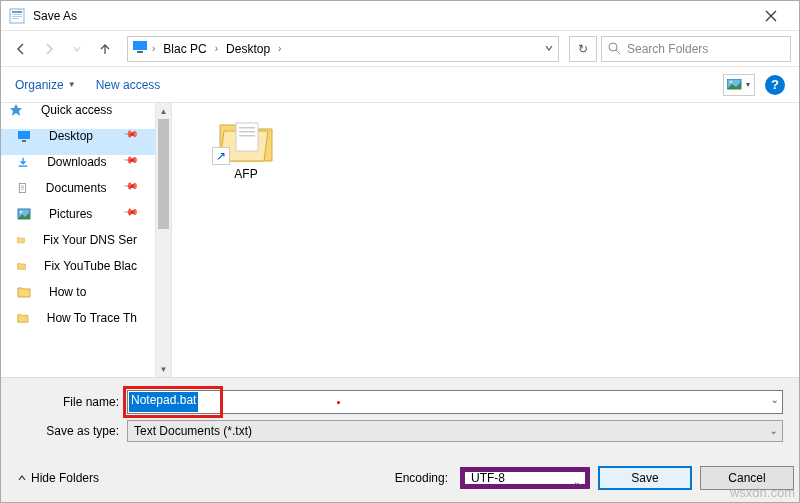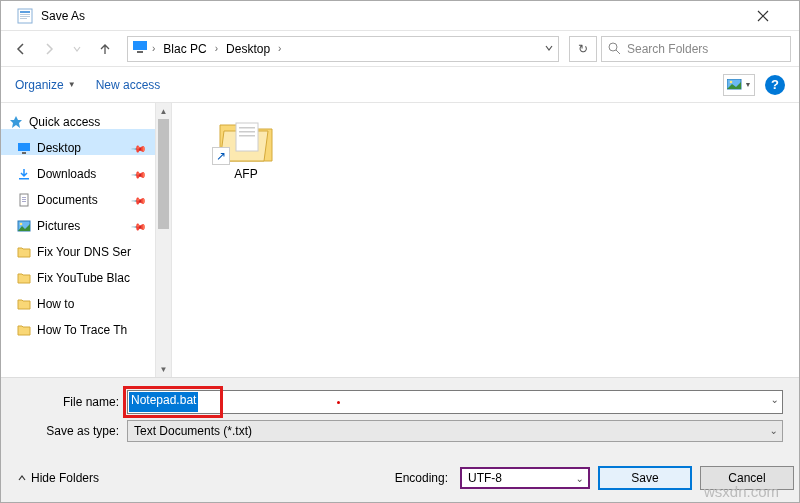--- a/index.html
+++ b/index.html
@@ -1,18 +1,18 @@
 <!DOCTYPE html>
 <html><head>
   <meta charset="utf-8">
   <style>
     * { box-sizing: border-box; font-family: "Segoe UI", sans-serif; font-size: 12px; }
     body { margin: 0; padding: 0; }
     .window { width: 800px; height: 503px; border: 1px solid #aaa; display: flex; flex-direction: column; background: #fff; position: relative; }
-    .titlebar { height: 30px; display: flex; align-items: center; padding: 0 16px; border-bottom: 1px solid #e5e5e5; }
+    .titlebar { height: 30px; display: flex; align-items: center; padding: 0 8px; border-bottom: 1px solid #e5e5e5; }
     .titlebar-icon { width: 16px; height: 16px; margin-right: 8px; }
     .titlebar-title { flex: 1; }
     .close-btn { width: 40px; height: 28px; display:flex; align-items:center; justify-content:center; font-size:14px; cursor:pointer; }
     .navbar { height: 36px; display: flex; align-items: center; padding: 0 8px; gap: 4px; border-bottom: 1px solid #e5e5e5; }
     .nav-arrow { width: 24px; height: 24px; display:flex; align-items:center; justify-content:center; color:#666; }
     .nav-arrow.disabled { color:#ccc; }
     .addressbar { flex: 1; height: 26px; border: 1px solid #ccc; display:flex; align-items:center; padding:0 4px; gap:4px; margin: 0 6px; }
     .addressbar .crumb { padding: 2px 4px; }
     .addressbar .sep { color:#666; font-size:10px; }
     .refresh-btn { width:28px; height:26px; border:1px solid #ccc; display:flex; align-items:center; justify-content:center; }
@@ -22,46 +22,46 @@
     .newfolder { color:#1a5fb4; cursor:pointer; }
     .tool-right { margin-left:auto; display:flex; align-items:center; gap:10px; }
     .view-btn { width:32px; height:22px; border:1px solid #ccc; display:flex; align-items:center; justify-content:center; }
     .help-btn { width:20px; height:20px; border-radius:50%; background:#0078d7; color:#fff; display:flex; align-items:center; justify-content:center; font-weight:bold; font-size:13px; }
     .body { flex:1; display:flex; overflow:hidden; }
     .sidebar { width: 155px; border-right: 1px solid #e5e5e5; background:#fff; overflow:hidden; }
     .scrollbar { width:16px; background:#f0f0f0; position:relative; border-right:1px solid #e5e5e5; }
     .scroll-up, .scroll-down { height:16px; display:flex; align-items:center; justify-content:center; color:#666; font-size:8px; }
     .scroll-down { position:absolute; bottom:0; width:100%; }
     .scroll-thumb { position:absolute; top:16px; left:2px; right:2px; height:110px; background:#c0c0c0; }
-    .side-item { height: 26px; display:flex; align-items:flex-end; padding: 0 10px 0 16px; gap:6px; cursor:pointer; white-space:nowrap; overflow:hidden; }
+    .side-item { height: 26px; display:flex; align-items:flex-start; padding: 0 18px 0 16px; gap:18px; cursor:pointer; white-space:nowrap; overflow:hidden; }
     .side-item.header { padding-left: 8px; font-weight:normal; }
     .side-item.selected { background:#cce8ff; }
     .pin { margin-left:auto; color:#888; font-size:10px; transform:rotate(45deg); }
     .content { flex:1; padding: 14px; display:flex; align-items:flex-start; }
     .folder-item { width: 80px; display:flex; flex-direction:column; align-items:center; gap:4px; cursor:pointer; margin-left:20px; }
     .folder-icon { width:56px; height:46px; position:relative; }
     .shortcut-arrow { position:absolute; bottom:-2px; left:-6px; width:18px; height:18px; background:#fff; border:1px solid #ccc; display:flex; align-items:center; justify-content:center; color:#0057b8; font-size:12px; }
     .bottom-panel { background:#f0f0f0; border-top:1px solid #ddd; padding: 12px 16px 10px 16px; }
     .form-row { display:flex; align-items:center; margin-bottom:6px; }
     .form-label { width: 110px; text-align:right; padding-right:8px; }
     .filename-wrap { flex:1; position:relative; }
     .filename-input { width:100%; height:24px; border:1px solid #7a7a7a; padding:0 4px; font-size:12px; }
     .filename-highlight { position:absolute; left:2px; top:2px; bottom:2px; padding:1px 2px; background:#0078d7; color:#fff; pointer-events:none; }
     .red-box { position:absolute; border:3px solid #e21b1b; top:-4px; left:-4px; height:32px; width:100px; pointer-events:none; }
     .dropdown-arrow { position:absolute; right:4px; top:4px; color:#555; font-size:10px; }
     .type-select { flex:1; height:22px; border:1px solid #a0a0a0; background:#e8e8e8; display:flex; align-items:center; padding:0 6px; position:relative; }
     .footer { display:flex; align-items:center; padding: 8px 5px 12px 16px; background:#f0f0f0; }
     .hide-folders { display:flex; align-items:center; gap:4px; cursor:pointer; }
     .footer-right { margin-left:auto; display:flex; align-items:center; gap:8px; }
     .enc-label { margin-right:4px; }
-    .enc-select { width:130px; height:22px; border:2px solid #701a75; background:#fff; display:flex; align-items:center; padding:0 6px; position:relative; }
+    .enc-select { width:130px; height:22px; border:5px solid #701a75; background:#fff; display:flex; align-items:center; padding:0 6px; position:relative; }
     .btn { width:94px; height:24px; border:1px solid #888; background:#e1e1e1; display:flex; align-items:center; justify-content:center; cursor:pointer; }
     .btn.primary { border:1px solid #0078d7; box-shadow: inset 0 0 0 1px #0078d7; background:#e5f1fb; }
     .red-dot { position:absolute; width:3px; height:3px; background:#d00; border-radius:50%; }
-    .watermark { position:absolute; right:20px; bottom:2px; font-size:15px; color:#bbb; }
+    .watermark { position:absolute; right:4px; bottom:2px; font-size:13px; color:#bbb; }
   </style>
 </head>
 <body>
 
 <div class="window">
 
   <div class="titlebar">
     <span class="titlebar-icon">
       <svg viewBox="0 0 16 16">
           <rect x="1" y="1" width="14" height="14" fill="#fff" stroke="#88b0d8"></rect>

